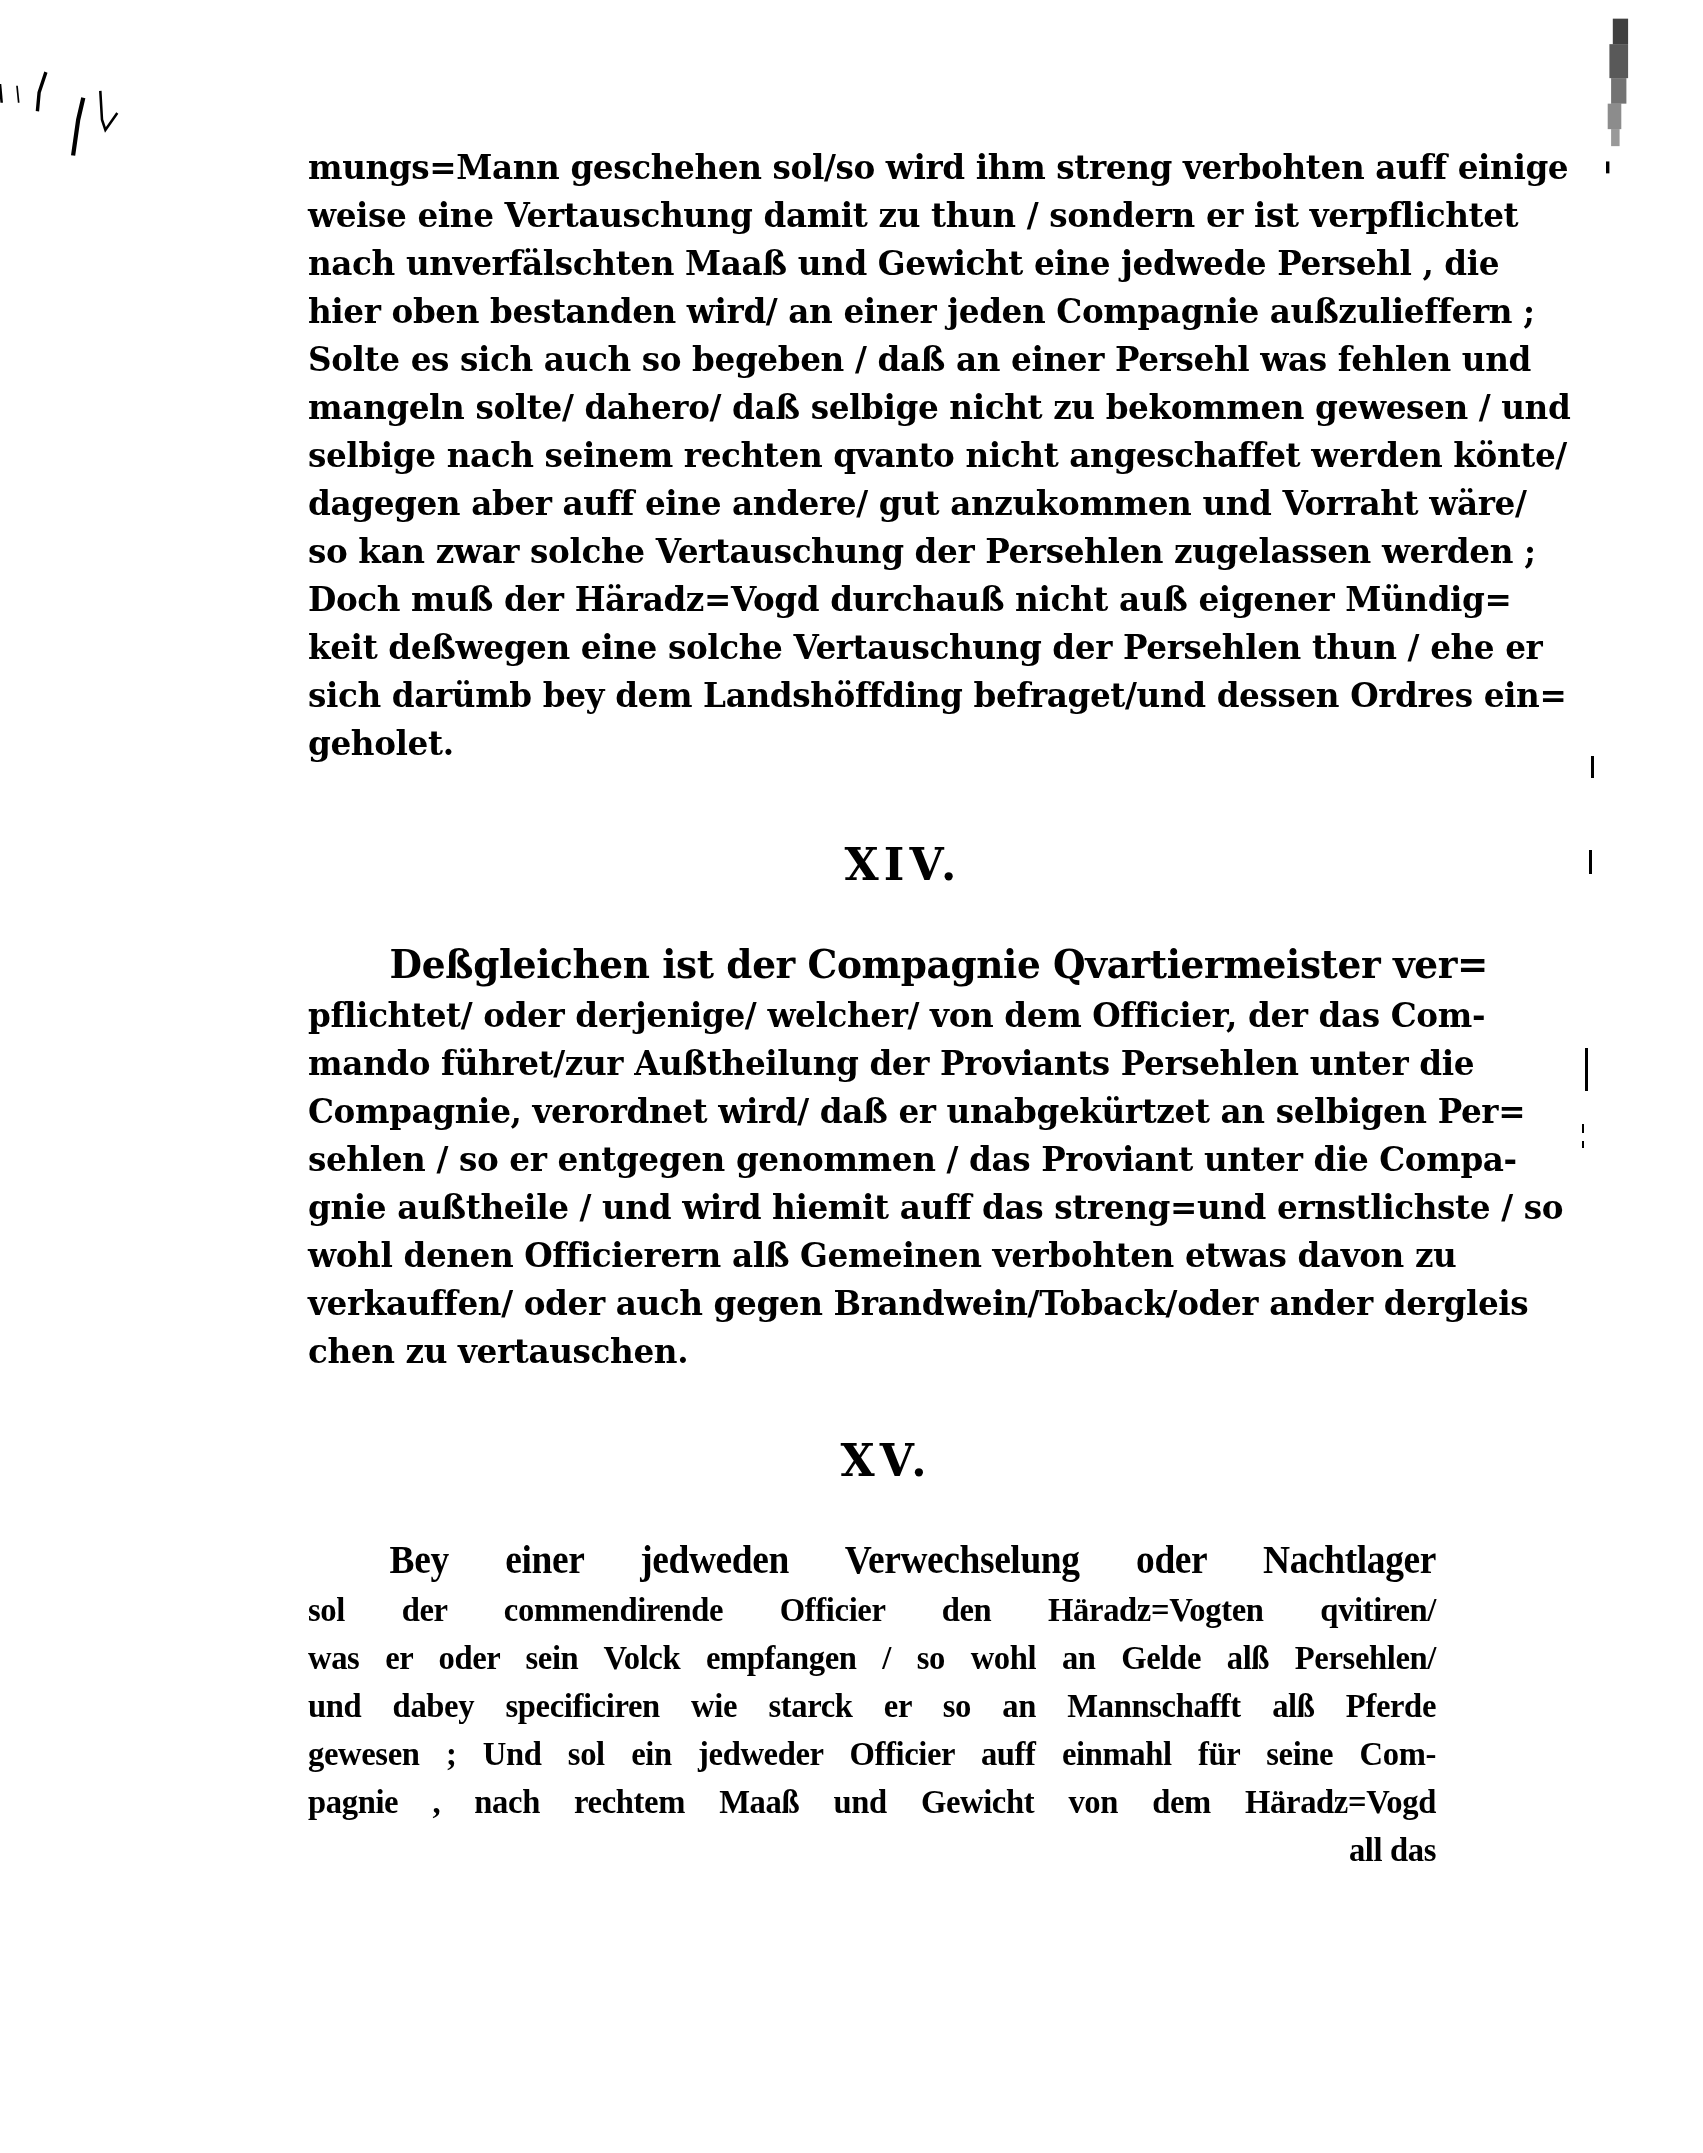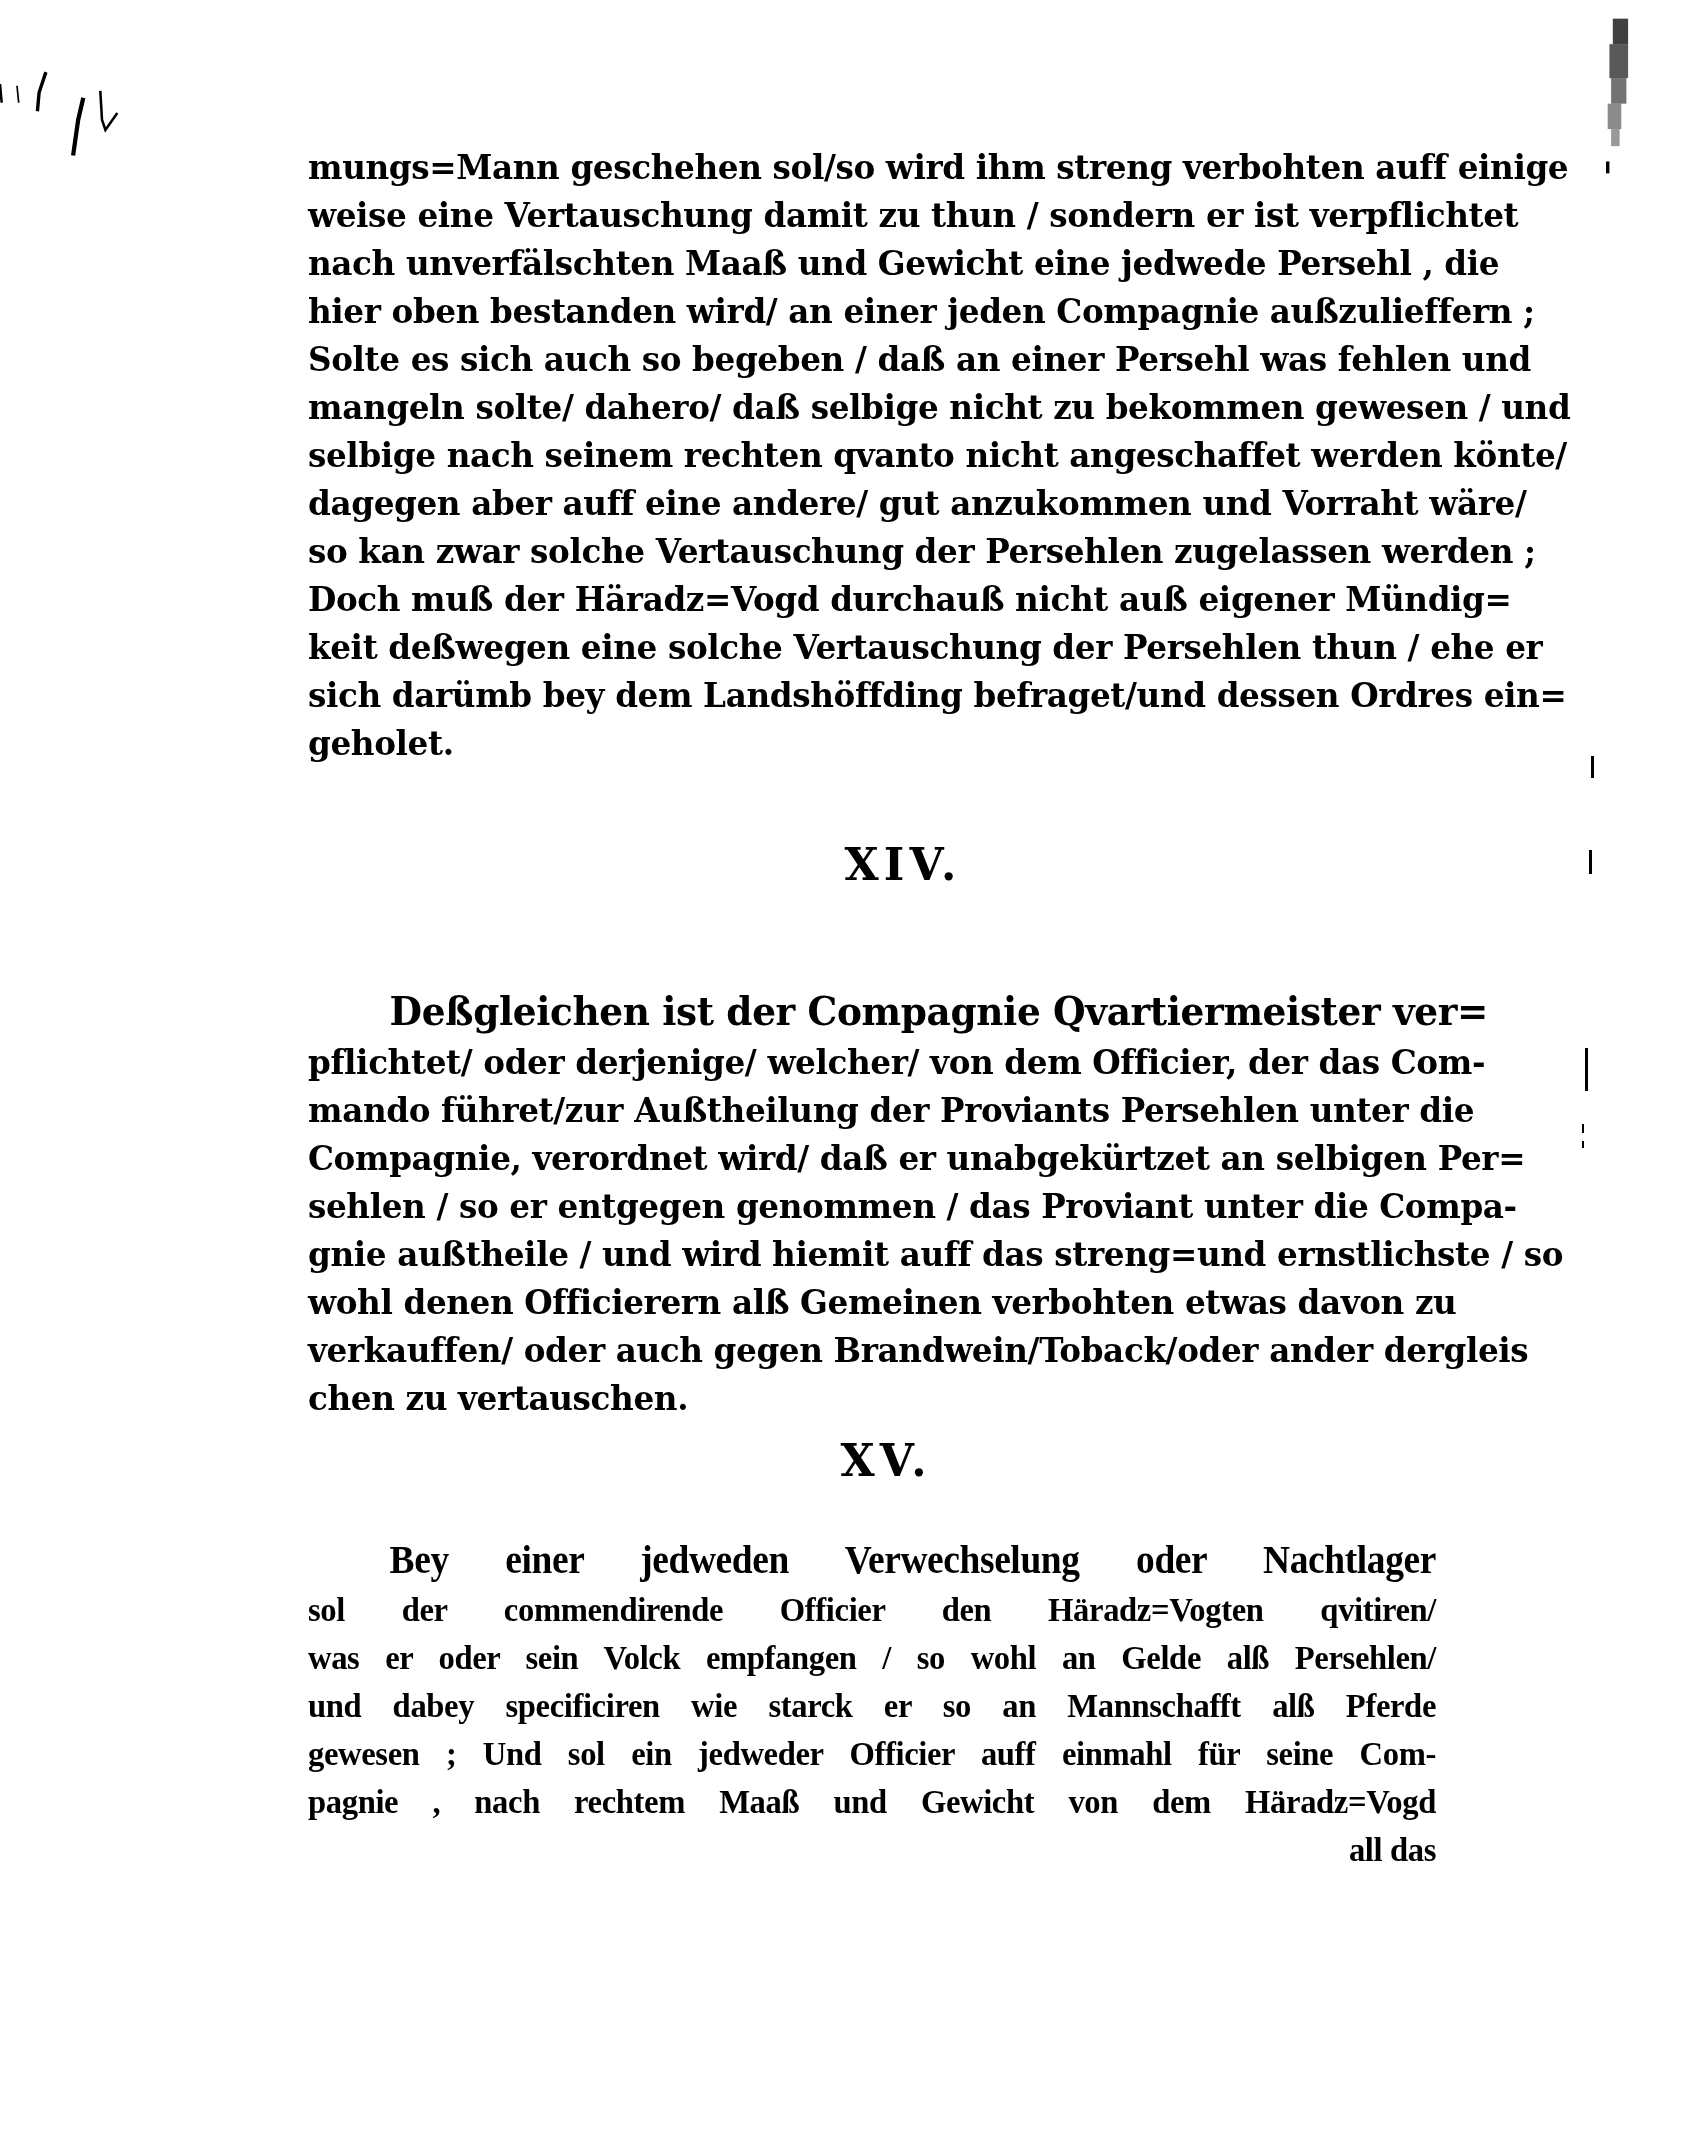--- a/index.html
+++ b/index.html
@@ -43,21 +43,21 @@
       text-align-last: left;
     }
     .line.indent {
       padding-left: 85px;
     }
     .line.right {
       text-align: right;
       text-align-last: right;
     }
     .block-1 { top: 143px; }
-    .block-2 { top: 985px; }
+    .block-2 { top: 938px; }
     .block-3 { top: 1533px; font-family: Liberation Serif, serif; }
     .section-heading {
       position: absolute;
       left: 0;
       width: 1704px;
       text-align: center;
       font-family: "DejaVu Serif", "Liberation Serif", serif;
       font-weight: bold;
       font-size: 44px;
       letter-spacing: 5.1px;

